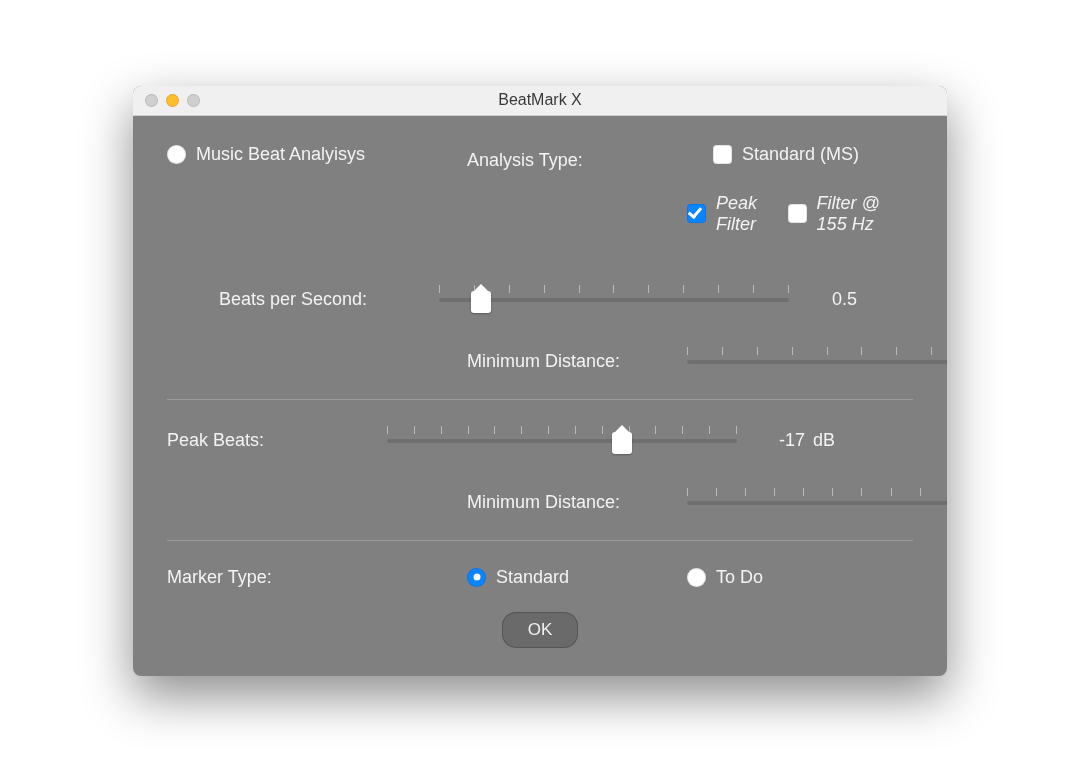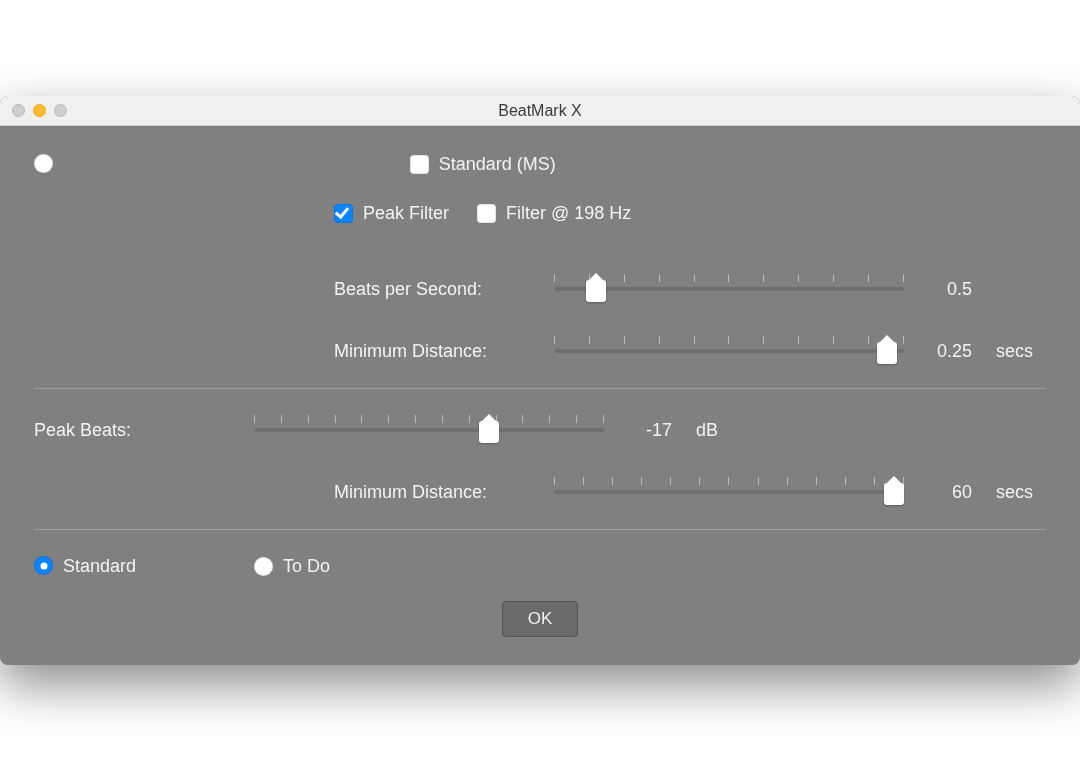--- a/index.html
+++ b/index.html
@@ -6,21 +6,21 @@
 body {
   font-family: -apple-system, "Helvetica Neue", Arial, sans-serif;
   background: #fff;
   width: 1080px;
   height: 761px;
   display: flex;
   align-items: center;
   justify-content: center;
 }
 .window {
-  width: 1080px;
+  width: 814px;
   background: #808080;
   border-radius: 8px;
   box-shadow: 0 20px 50px rgba(0,0,0,0.45);
   overflow: hidden;
 }
 .titlebar {
   height: 30px;
   background: #f0f0f0;
   border-bottom: 1px solid #d0d0d0;
   display: flex;
@@ -152,38 +152,38 @@
   position:absolute;
   top:-7px; left:50%;
   transform: translateX(-50%);
   border-left: 8px solid transparent;
   border-right: 8px solid transparent;
   border-bottom: 8px solid #fff;
 }
 .val {
   width: 50px;
   text-align: right;
-  margin-right: 24px;
+  margin-right: 8px;
 }
 .unit {
   width: 48px;
 }
 hr.sep {
   border: none;
   border-top: 1px solid #9c9c9c;
   margin: 22px 0 26px 0;
 }
 .section-gap { height: 30px; }
 .ok-btn {
   display: block;
   margin: 24px auto 4px auto;
   background: #6a6a6a;
   color: #f0f0f0;
   border: none;
-  border-radius: 4px;
+  border-radius: 14px;
   padding: 8px 26px;
   font-size: 17px;
   box-shadow: inset 0 0 0 1px rgba(0,0,0,0.2);
 }
 .label-row { padding-top: 6px; }
 </style>
 </head>
 <body>
 
 <div class="window">
@@ -195,37 +195,41 @@
       <div class="dot dot-max"></div>
     </div>
     <div class="title">BeatMark X</div>
   </div>
 
   <div class="content">
 
     <div class="row">
       <div class="leftcol">
         <div class="radio"></div>
+        <span>Music Beat Analyisys</span>
+      </div>
+      <div class="midcol label-row">
+        <span>Analysis Type:</span>
       </div>
       <div class="rightcol">
         <div class="check-row" style="flex-direction:column; align-items:center;">
           <div style="display:flex;">
             <div class="check-item">
               <div class="checkbox"></div>
               <span>Standard (MS)</span>
             </div>
           </div>
-          <div style="display:flex; margin-top:18px;">
+          <div style="display:flex; margin-top:18px;font-style:italic;">
             <div class="check-item">
               <div class="checkbox checked"></div>
               <span>Peak Filter</span>
             </div>
             <div class="check-item">
               <div class="checkbox"></div>
-              <span>Filter @ 198 Hz</span>
+              <span>Filter @ 155 Hz</span>
             </div>
           </div>
         </div>
       </div>
     </div>
 
     <div class="section-gap"></div>
 
     <div class="row" style="align-items:center;justify-content:flex-end;">
       <div class="leftcol"></div>
@@ -353,21 +357,24 @@
           </div>
           <div class="val">60</div>
           <div class="unit">secs</div>
         </div>
       </div>
     </div>
 
     <hr class="sep">
 
     <div class="row" style="align-items:center;">
-      <div class="midcol" style="display:flex; align-items:flex-start;">
+      <div class="leftcol">
+        <span>Marker Type:</span>
+      </div>
+      <div class="midcol" style="display:flex; align-items:center;">
         <div class="radio checked"></div>
         <span>Standard</span>
       </div>
       <div class="rightcol">
         <div class="radio"></div>
         <span>To Do</span>
       </div>
     </div>
 
     <button class="ok-btn">OK</button>

